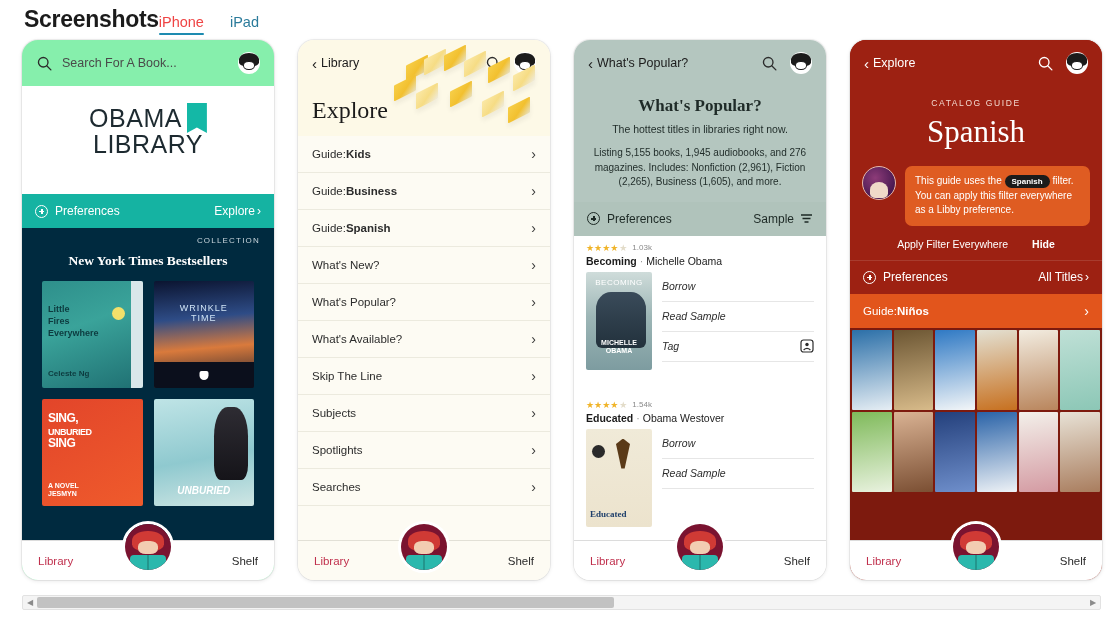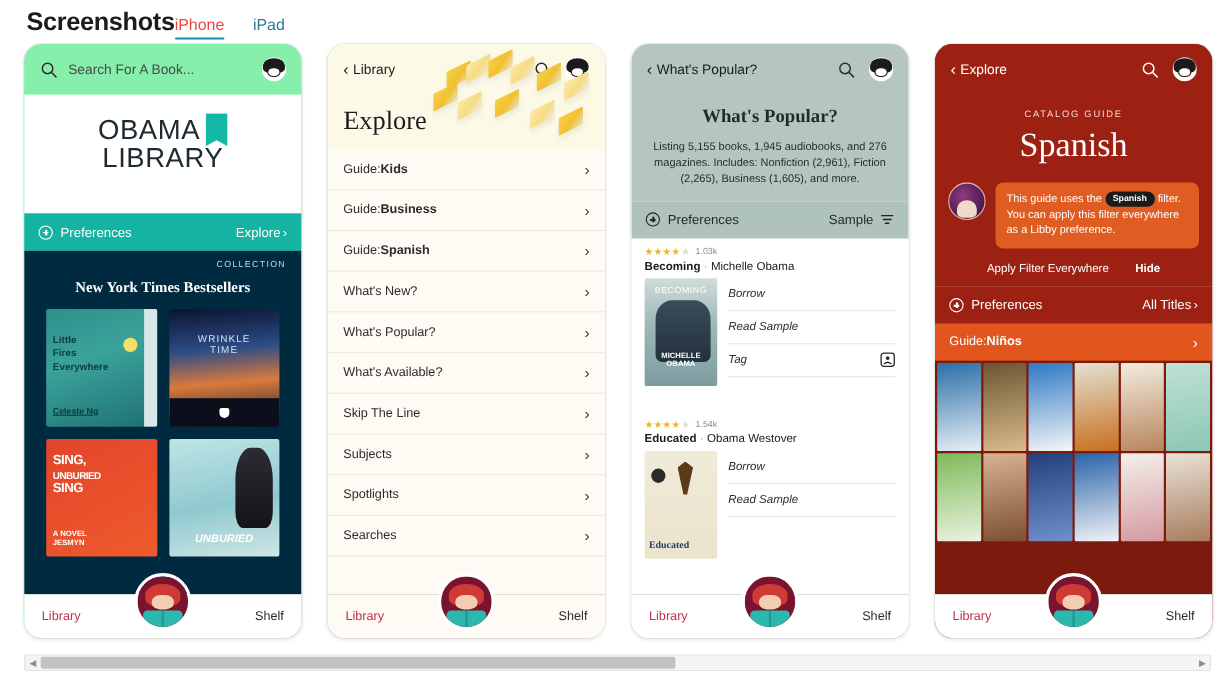--- a/index.html
+++ b/index.html
@@ -413,21 +413,21 @@
         <span>›</span>
       </div>
     </div>
 
     <div class="collection">
       <div class="collection-kicker">COLLECTION</div>
       <div class="collection-title">New York Times Bestsellers</div>
       <div class="cover-grid">
         <div class="cover cv-littlefires">
           <div class="cv-txt" style="top:22px;font-size:9px;font-weight:bold;color:#0d3b3f;line-height:1.35;">Little<br>Fires<br>Everywhere</div>
-          <div class="cv-txt" style="bottom:10px;font-size:8px;font-weight:bold;color:#0d3b3f;text-decoration:underline;">Celeste Ng</div>
+          <div class="cv-txt" style="bottom:10px;font-size:8px;font-weight:bold;color:#0d3b3f;">Celeste Ng</div>
           <div style="position:absolute;right:18px;top:26px;width:13px;height:13px;border-radius:50%;background:#f3e06a;"></div>
           <div style="position:absolute;right:0;top:0;bottom:0;width:12px;background:#d9e7ea;"></div>
         </div>
         <div class="cover cv-wrinkle">
           <div class="cv-txt" style="top:22px;text-align:center;font-size:9px;letter-spacing:1px;color:#cfe3f5;">WRINKLE<br>TIME</div>
           <div style="position:absolute;left:0;right:0;bottom:0;height:26px;background:#0b0f1c;"></div>
           <div style="position:absolute;left:50%;bottom:8px;transform:translateX(-50%);width:9px;height:9px;background:#fff;border-radius:2px 2px 50% 50%;"></div>
         </div>
         <div class="cover cv-sing">
           <div class="cv-txt" style="top:13px;font-size:12px;font-weight:bold;color:#fff;letter-spacing:-0.5px;line-height:1.05;">SING,<br><span style="font-size:9px;">UNBURIED</span><br>SING</div>
@@ -563,20 +563,21 @@
           </svg>
         </div>
         <div class="avatar">
           <div class="head-icon">
               <div class="hi-hair"></div>
               <div class="hi-face"></div>
             </div>
         </div>
       </div>
       <div class="s3-title">What's Popular?</div>
+      <div class="s3-sub">The hottest titles in libraries right now.</div>
       <div class="s3-desc">Listing 5,155 books, 1,945 audiobooks, and 276 magazines. Includes: Nonfiction (2,961), Fiction (2,265), Business (1,605), and more.</div>
     </div>
 
     <div class="pref-bar sage">
       <div class="left">
         <span class="circ-plus"></span>
         <span>Preferences</span>
       </div>
       <div class="right">
         <span>Sample</span>

